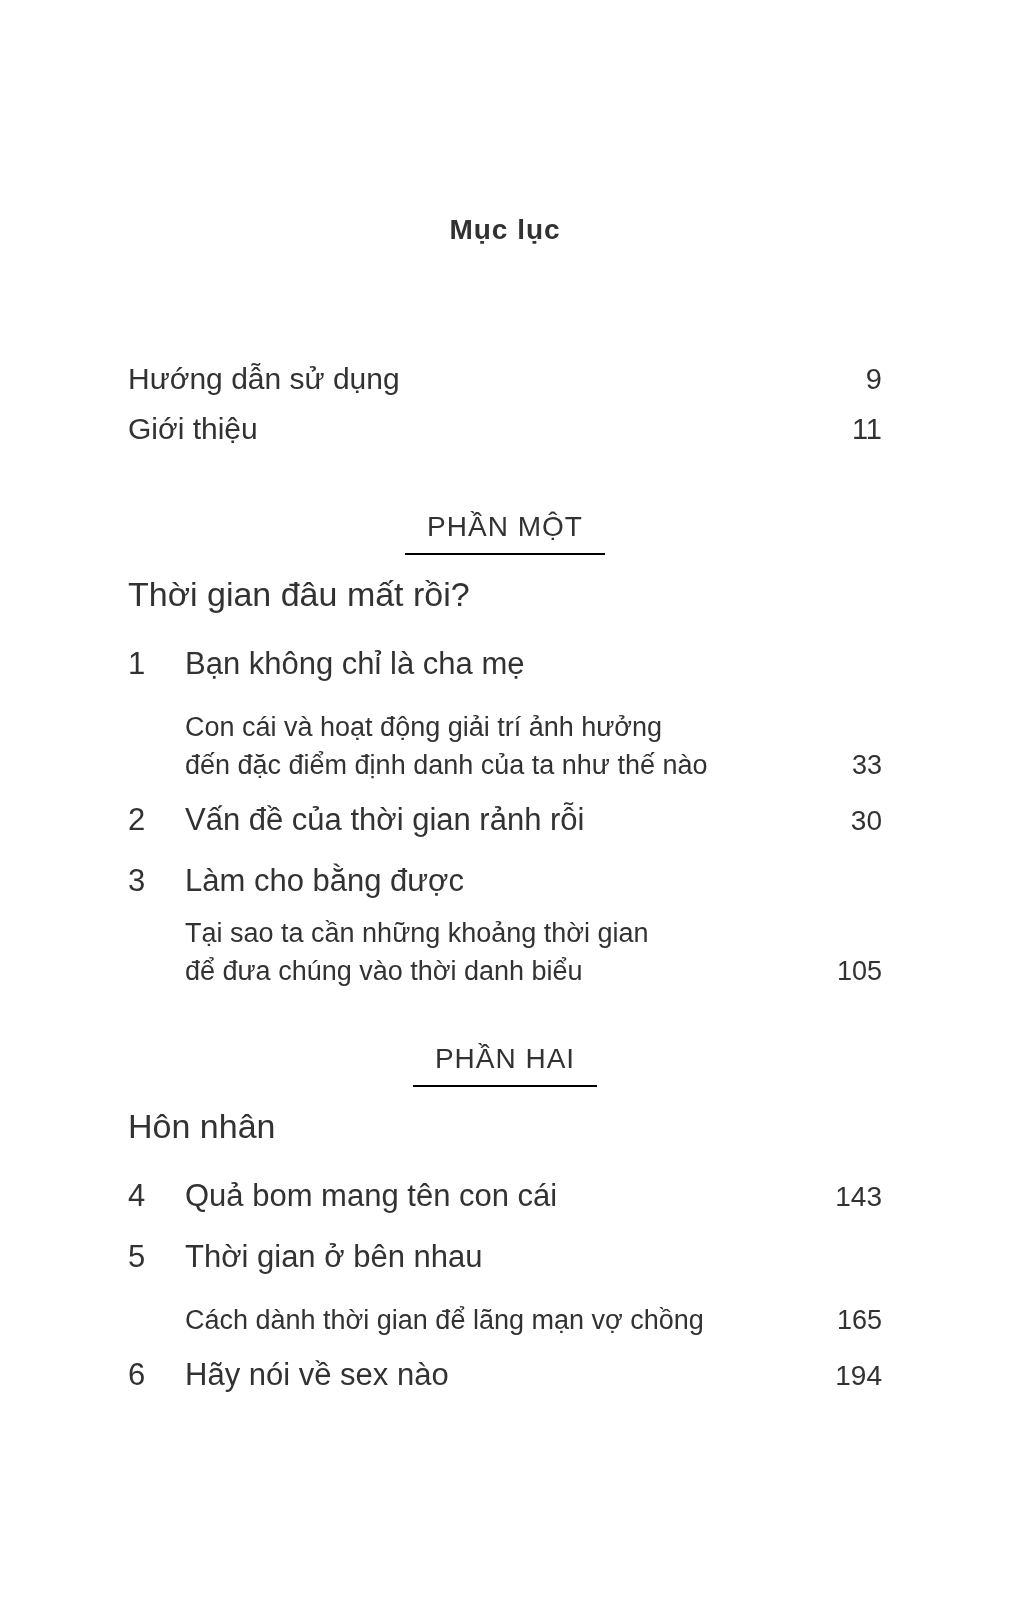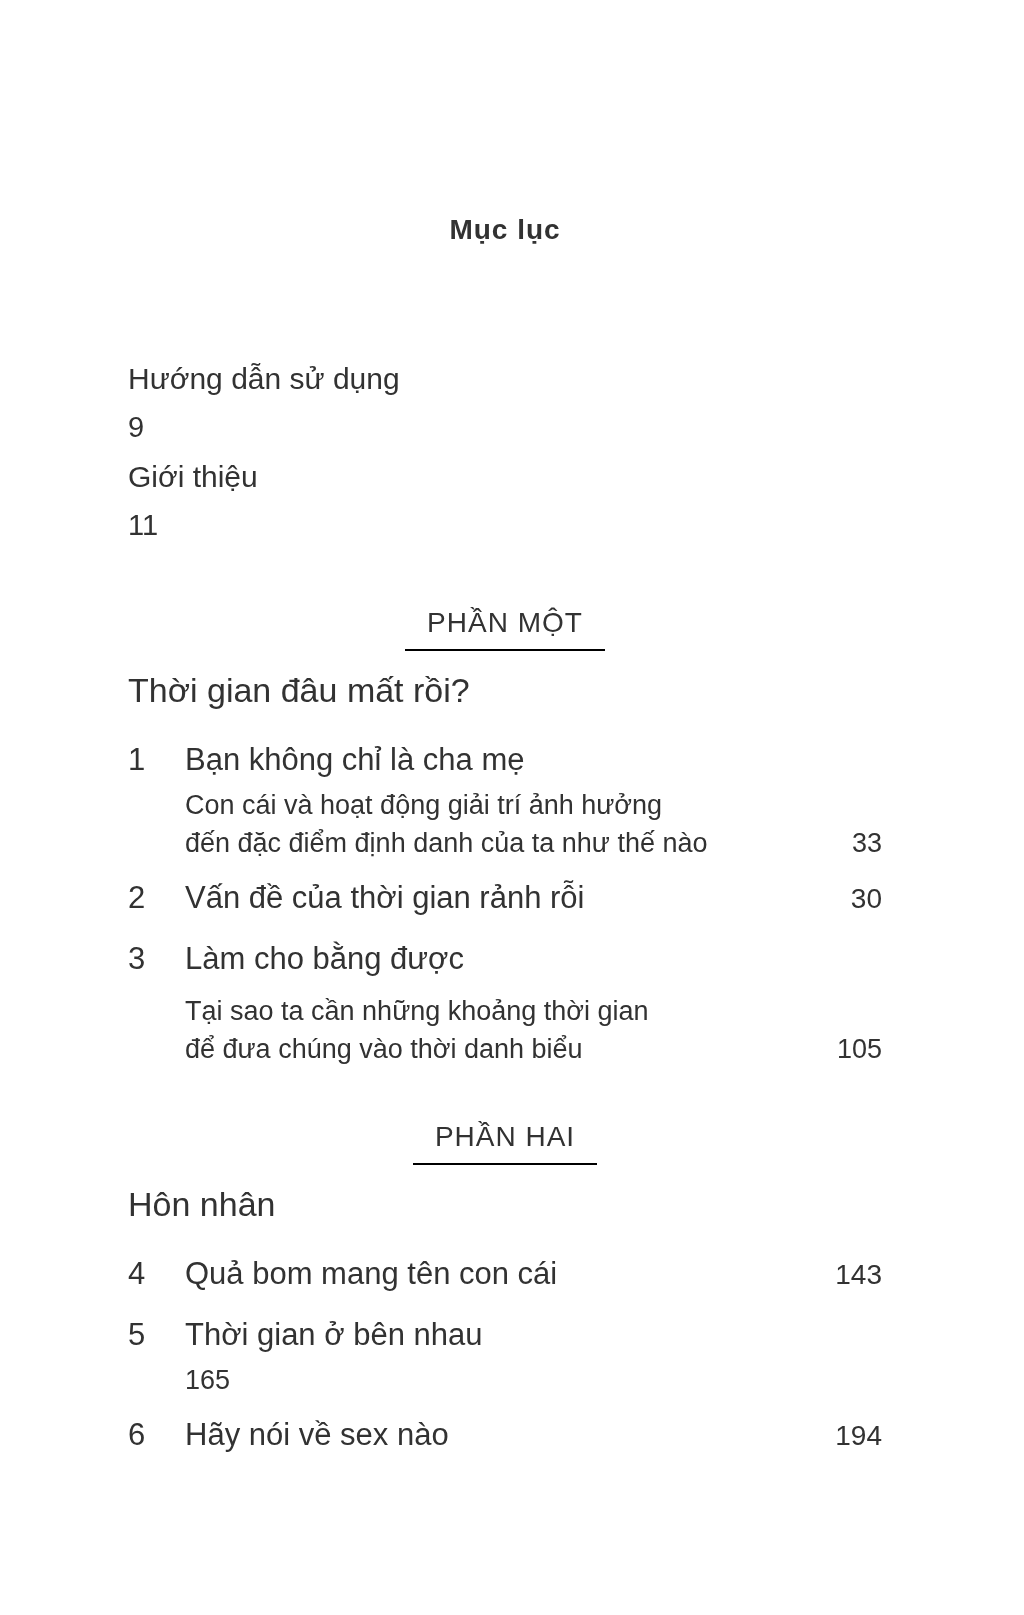--- a/index.html
+++ b/index.html
@@ -15,21 +15,21 @@
   .toc-title {
     text-align: center;
     font-size: 28px;
     font-weight: 700;
     letter-spacing: 1px;
   }
 
   .front-matter { margin-top: 108px; }
   .fm-row {
     display: flex; justify-content: space-between; align-items: baseline;
-    font-size: 30px; line-height: 49px; flex-direction: column;
+    font-size: 30px; line-height: 49px;
   }
   .fm-page { font-size: 29px; }
 
   .part-heading-wrap { text-align: center; }
   .part-1 .part-heading-wrap { margin-top: 56px; }
   .part-2 .part-heading-wrap { margin-top: 52px; }
   .part-heading {
     display: inline-block;
     font-size: 28px; line-height: 34px;
     letter-spacing: 1px;
@@ -47,21 +47,21 @@
   .ch-row {
     display: flex; align-items: baseline;
     font-size: 31px; line-height: 48px;
   }
   .ch-num { flex: 0 0 57px; }
   .ch-title { flex: 1 1 auto; }
   .ch-page { font-size: 28px; }
 
   .desc {
     margin-left: 57px;
-    margin-top: 2px;
+    margin-top: 20px;
     font-size: 27px; line-height: 38px;
   }
   .desc-row { display: flex; justify-content: space-between; align-items: baseline; }
   .pg { font-size: 27px; }
 </style>
 </head>
 <body>
 
 <div class="page">
 
@@ -139,20 +139,21 @@
       </div>
     </div>
 
     <div class="chapter">
       <div class="ch-row">
         <span class="ch-num">5</span>
         <span class="ch-title">Thời gian ở bên nhau</span>
       </div>
       <div class="desc">
         <div class="desc-row">
+          <span>Cách dành thời gian để lãng mạn vợ chồng</span>
           <span class="pg">165</span>
         </div>
       </div>
     </div>
 
     <div class="chapter">
       <div class="ch-row">
         <span class="ch-num">6</span>
         <span class="ch-title">Hãy nói về sex nào</span>
         <span class="ch-page">194</span>

